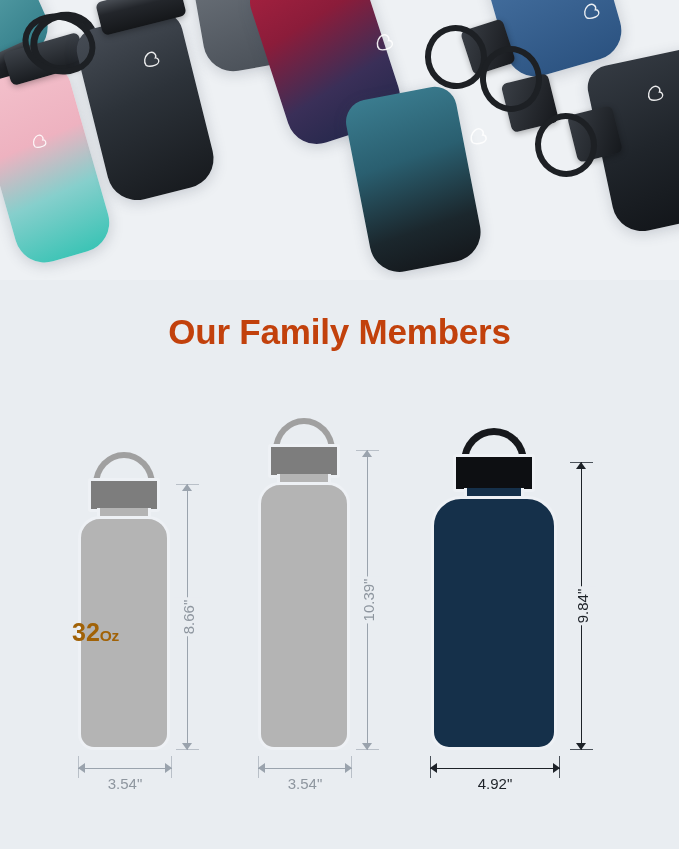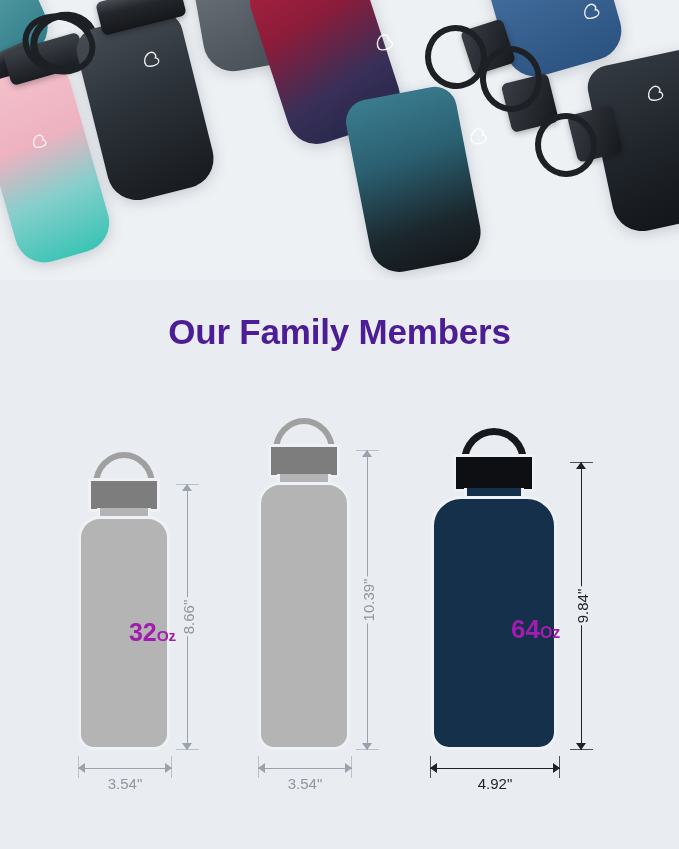--- a/index.html
+++ b/index.html
@@ -51,21 +51,21 @@
   
   #title {
     position: absolute;
     left: 0;
     top: 312px;
     width: 679px;
     text-align: center;
     font-size: 35px;
     font-weight: bold;
     letter-spacing: -0.2px;
-    color: #4c1d95;
+    color: #c2410c;
   }
 
   
   #specs {
     position: absolute;
     left: 0;
     top: 440px;
     width: 679px;
     height: 400px;
   }
@@ -99,22 +99,22 @@
   .b-loop {
     position: absolute;
     box-sizing: border-box;
     border-style: solid;
     border-bottom-color: transparent !important;
     border-radius: 50% 50% 0 0 / 70% 70% 0 0;
   }
   .b-label {
     position: absolute;
     width: 100%;
-    text-align: right;
-    color: #a21caf;
+    text-align: left;
+    color: #a16207;
     font-weight: bold;
     white-space: nowrap;
   }
   .b-label .oz {
     font-size: 0.62em;
     letter-spacing: -0.3px;
   }
 
   
   .dim-v {
@@ -339,23 +339,20 @@
       </div>
     </div>
 
     <div class="spec dark-dim" style="left:428px; width:190px;">
       <div class="bottle" style="top:0; width:150px; height:350px;">
         <div class="b-loop" style="left:33px; top:-12px; width:66px; height:48px; border-width:7px; border-color:#16181c;"></div>
         <div class="b-cap" style="left:25px; top:14px; width:82px; height:38px; background:#0d0f12;"></div>
         <div class="b-neck" style="left:36px; top:48px; width:60px; height:14px; background:#15304a;"></div>
         <div class="b-body" style="left:3px; top:56px; width:126px; height:254px; background:#15304a;
                     border-radius:30px 30px 18px 18px;"></div>
-        <div class="b-label" style="left:0; top:174px; width:132px; font-size:26px;">
-          <span>64</span><span class="oz">Oz</span>
-        </div>
       </div>
       <div class="dim-v" style="left:148px; top:22px; width:12px; height:288px;">
         <div class="tick" style="top:0;"></div>
         <div class="tick" style="bottom:0;"></div>
         <div class="line"></div>
         <div class="arw up"></div>
         <div class="arw dn"></div>
         <div class="vtext">9.84"</div>
       </div>
       <div class="dim-h" style="left:2px; top:322px; width:130px;">

